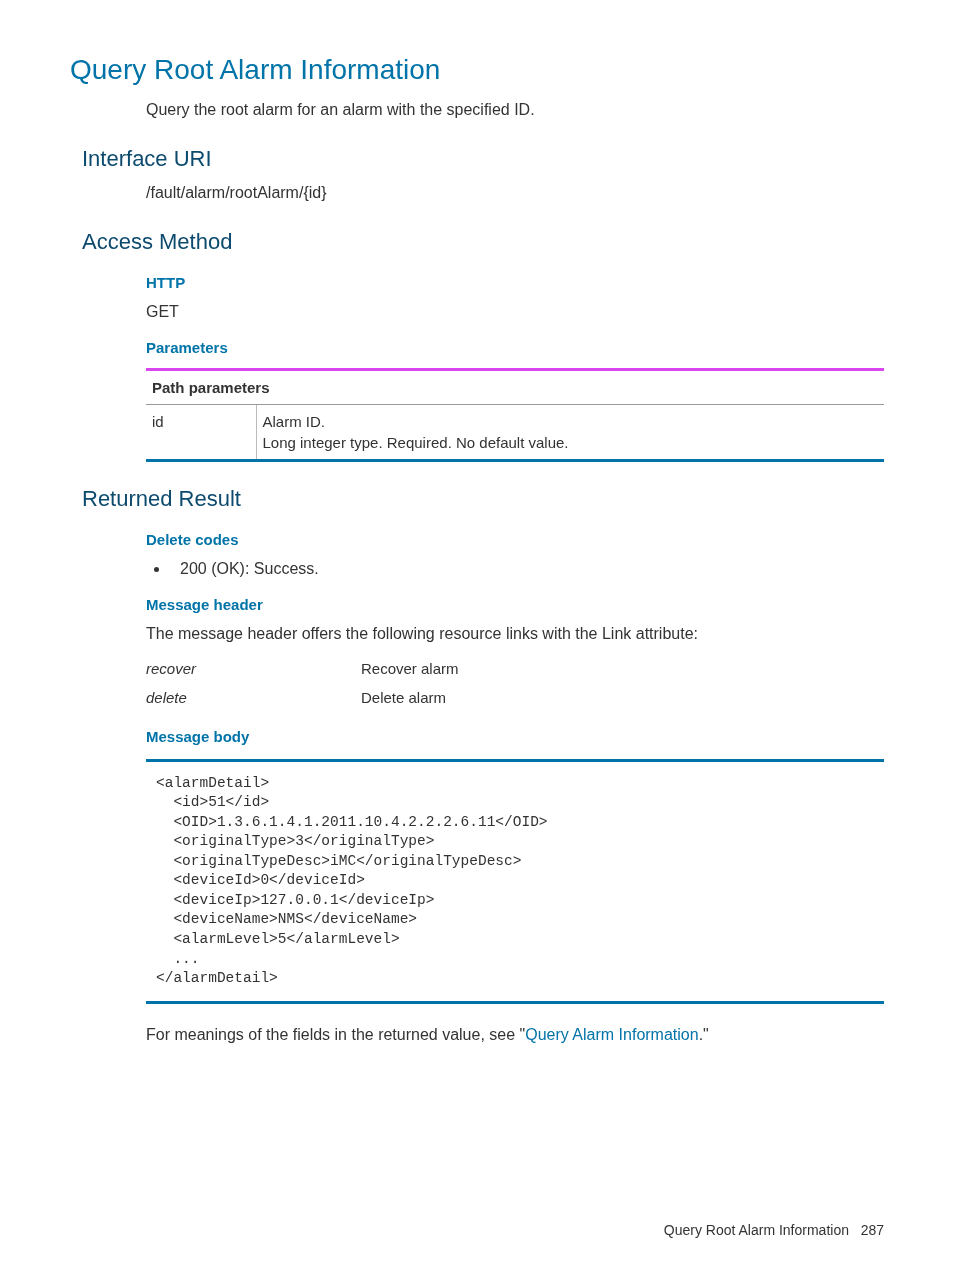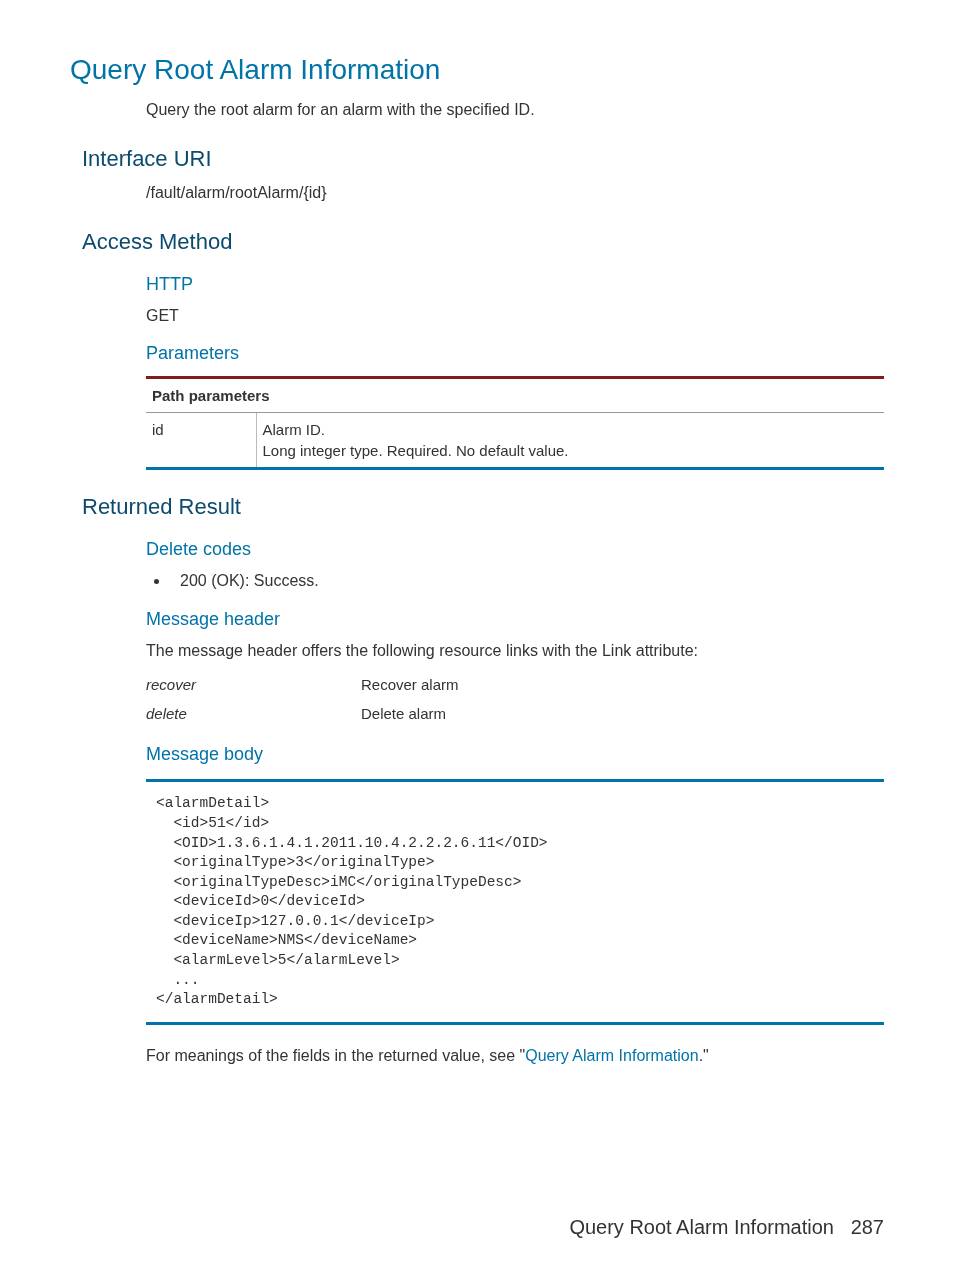--- a/index.html
+++ b/index.html
@@ -18,33 +18,33 @@
       color: #0073a8;
       margin: 0 0 10px 0;
     }
     h2 {
       font-size: 22px;
       font-weight: normal;
       color: #0c4a6e;
       margin: 22px 0 8px 12px;
     }
     h3 {
-      font-size: 18px;
-      font-weight: normal;
+      font-size: 15px;
+      font-weight: bold;
       color: #0073a8;
       margin: 14px 0 8px 0;
     }
     .indent1 { margin-left: 76px; }
     p { margin: 6px 0; }
     .params-table {
       margin-left: 76px;
       margin-top: 10px;
       border-collapse: collapse;
       width: calc(100% - 76px);
-      border-top: 3px solid #7f1d1d;
+      border-top: 3px solid #d946ef;
       border-bottom: 3px solid #0073a8;
     }
     .params-table th, .params-table td {
       text-align: left;
       padding: 6px 6px;
       font-size: 15px;
       vertical-align: top;
     }
     .params-table thead th {
       font-weight: bold;
@@ -91,21 +91,21 @@
     }
     .footer-note {
       margin-left: 76px;
       margin-top: 20px;
     }
     .link { color: #0073a8; }
     .page-footer {
       position: fixed;
       bottom: 30px;
       right: 70px;
-      font-size: 20px;
+      font-size: 14px;
       color: #333;
     }
   </style>
 </head>
 <body>
 
 <h1>Query Root Alarm Information</h1>
 <p class="indent1">Query the root alarm for an alarm with the specified ID.</p>
 
 <h2>Interface URI</h2>

